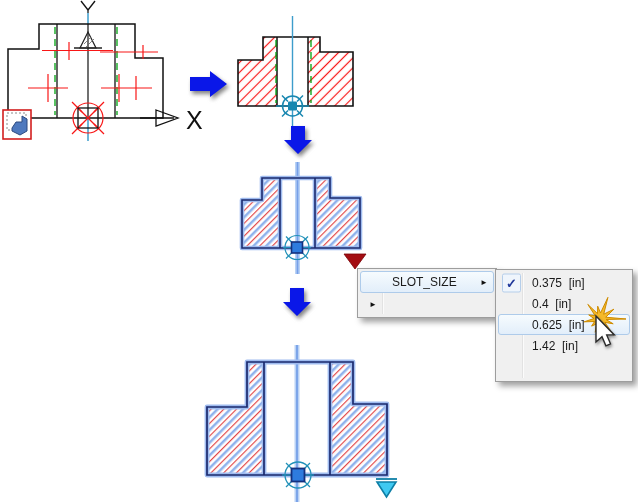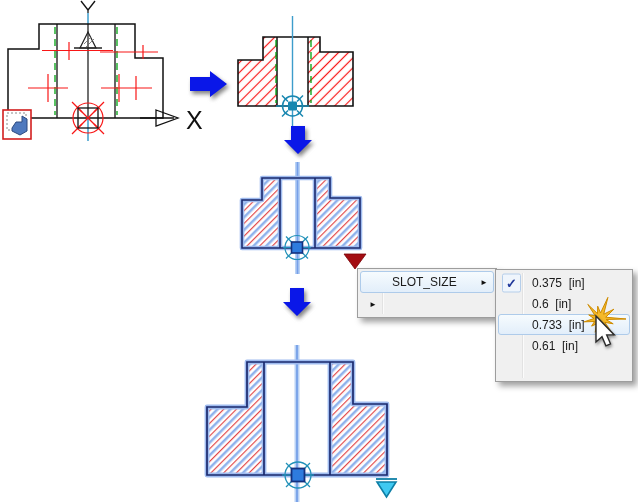--- a/index.html
+++ b/index.html
@@ -206,27 +206,27 @@
     <span class="sub-arrow">►</span>
   </div>
 </div>
 
 <div id="size-submenu" class="menu">
   <div class="menu-row">
     <span class="check-box">✓</span>
     <span class="menu-label">0.375  [in]</span>
   </div>
   <div class="menu-row">
-    <span class="menu-label">0.6  [in]</span>
+    <span class="menu-label">0.4  [in]</span>
   </div>
   <div class="menu-row hl">
-    <span class="menu-label">0.733  [in]</span>
-  </div>
-  <div class="menu-row">
-    <span class="menu-label">0.61  [in]</span>
+    <span class="menu-label">0.625  [in]</span>
+  </div>
+  <div class="menu-row">
+    <span class="menu-label">1.42  [in]</span>
   </div>
 </div>
 
 <svg id="cursor-layer" width="90" height="80" viewBox="0 0 90 80">
   <polygon points="76,31 55.7,29.2 63.9,21.2 53.7,26.2 57.9,9.4 50.5,25 47.7,18.2 47.5,25.6 37.8,16.4 45.1,27.6 38.7,26.9 44,30.5 34.2,33.8 44.6,33.5 41.6,38.1 46.6,35.9 45.2,44.2 49.5,37 52.1,42.8 52.5,36.4 63.5,47.1 54.9,34.4 63.2,35.8 56,31.5" fill="#F5B929" stroke="#CE8B00" stroke-width="1"></polygon>
   <path class="softshadow" d="M46,28 V54 L52,48.7 L55.9,57.8 L60.5,55.8 L56.7,46.9 L64.3,46.9 Z" fill="#FFFFFF" stroke="#2A2A2A" stroke-width="1.4"></path>
 </svg>
 
 </div>
 

